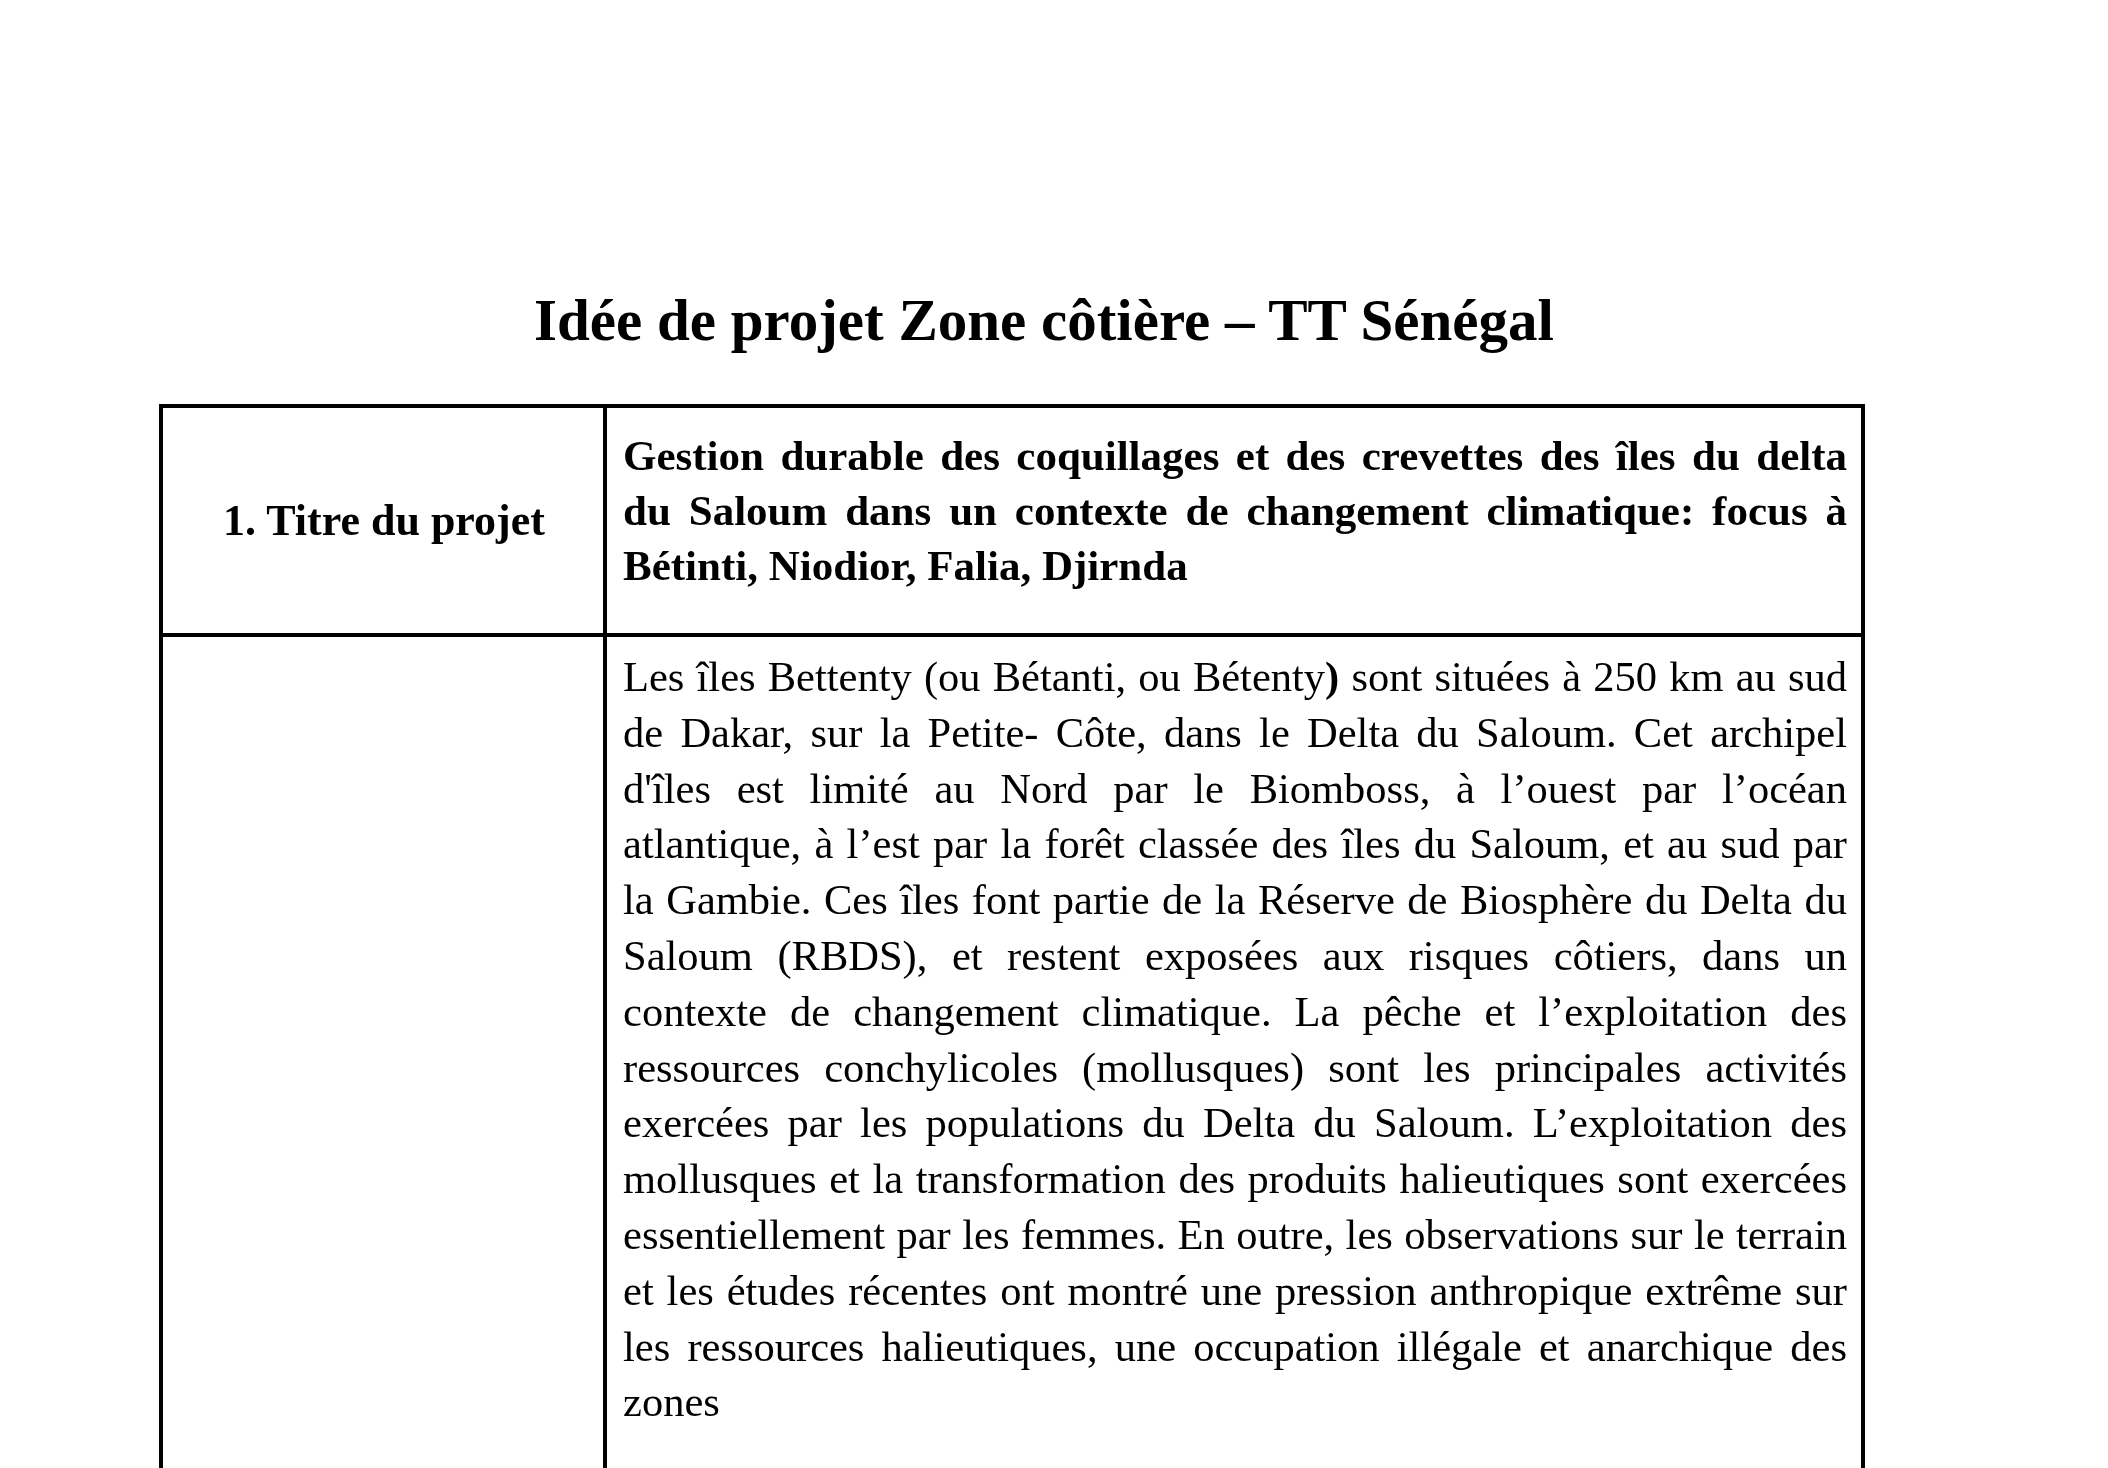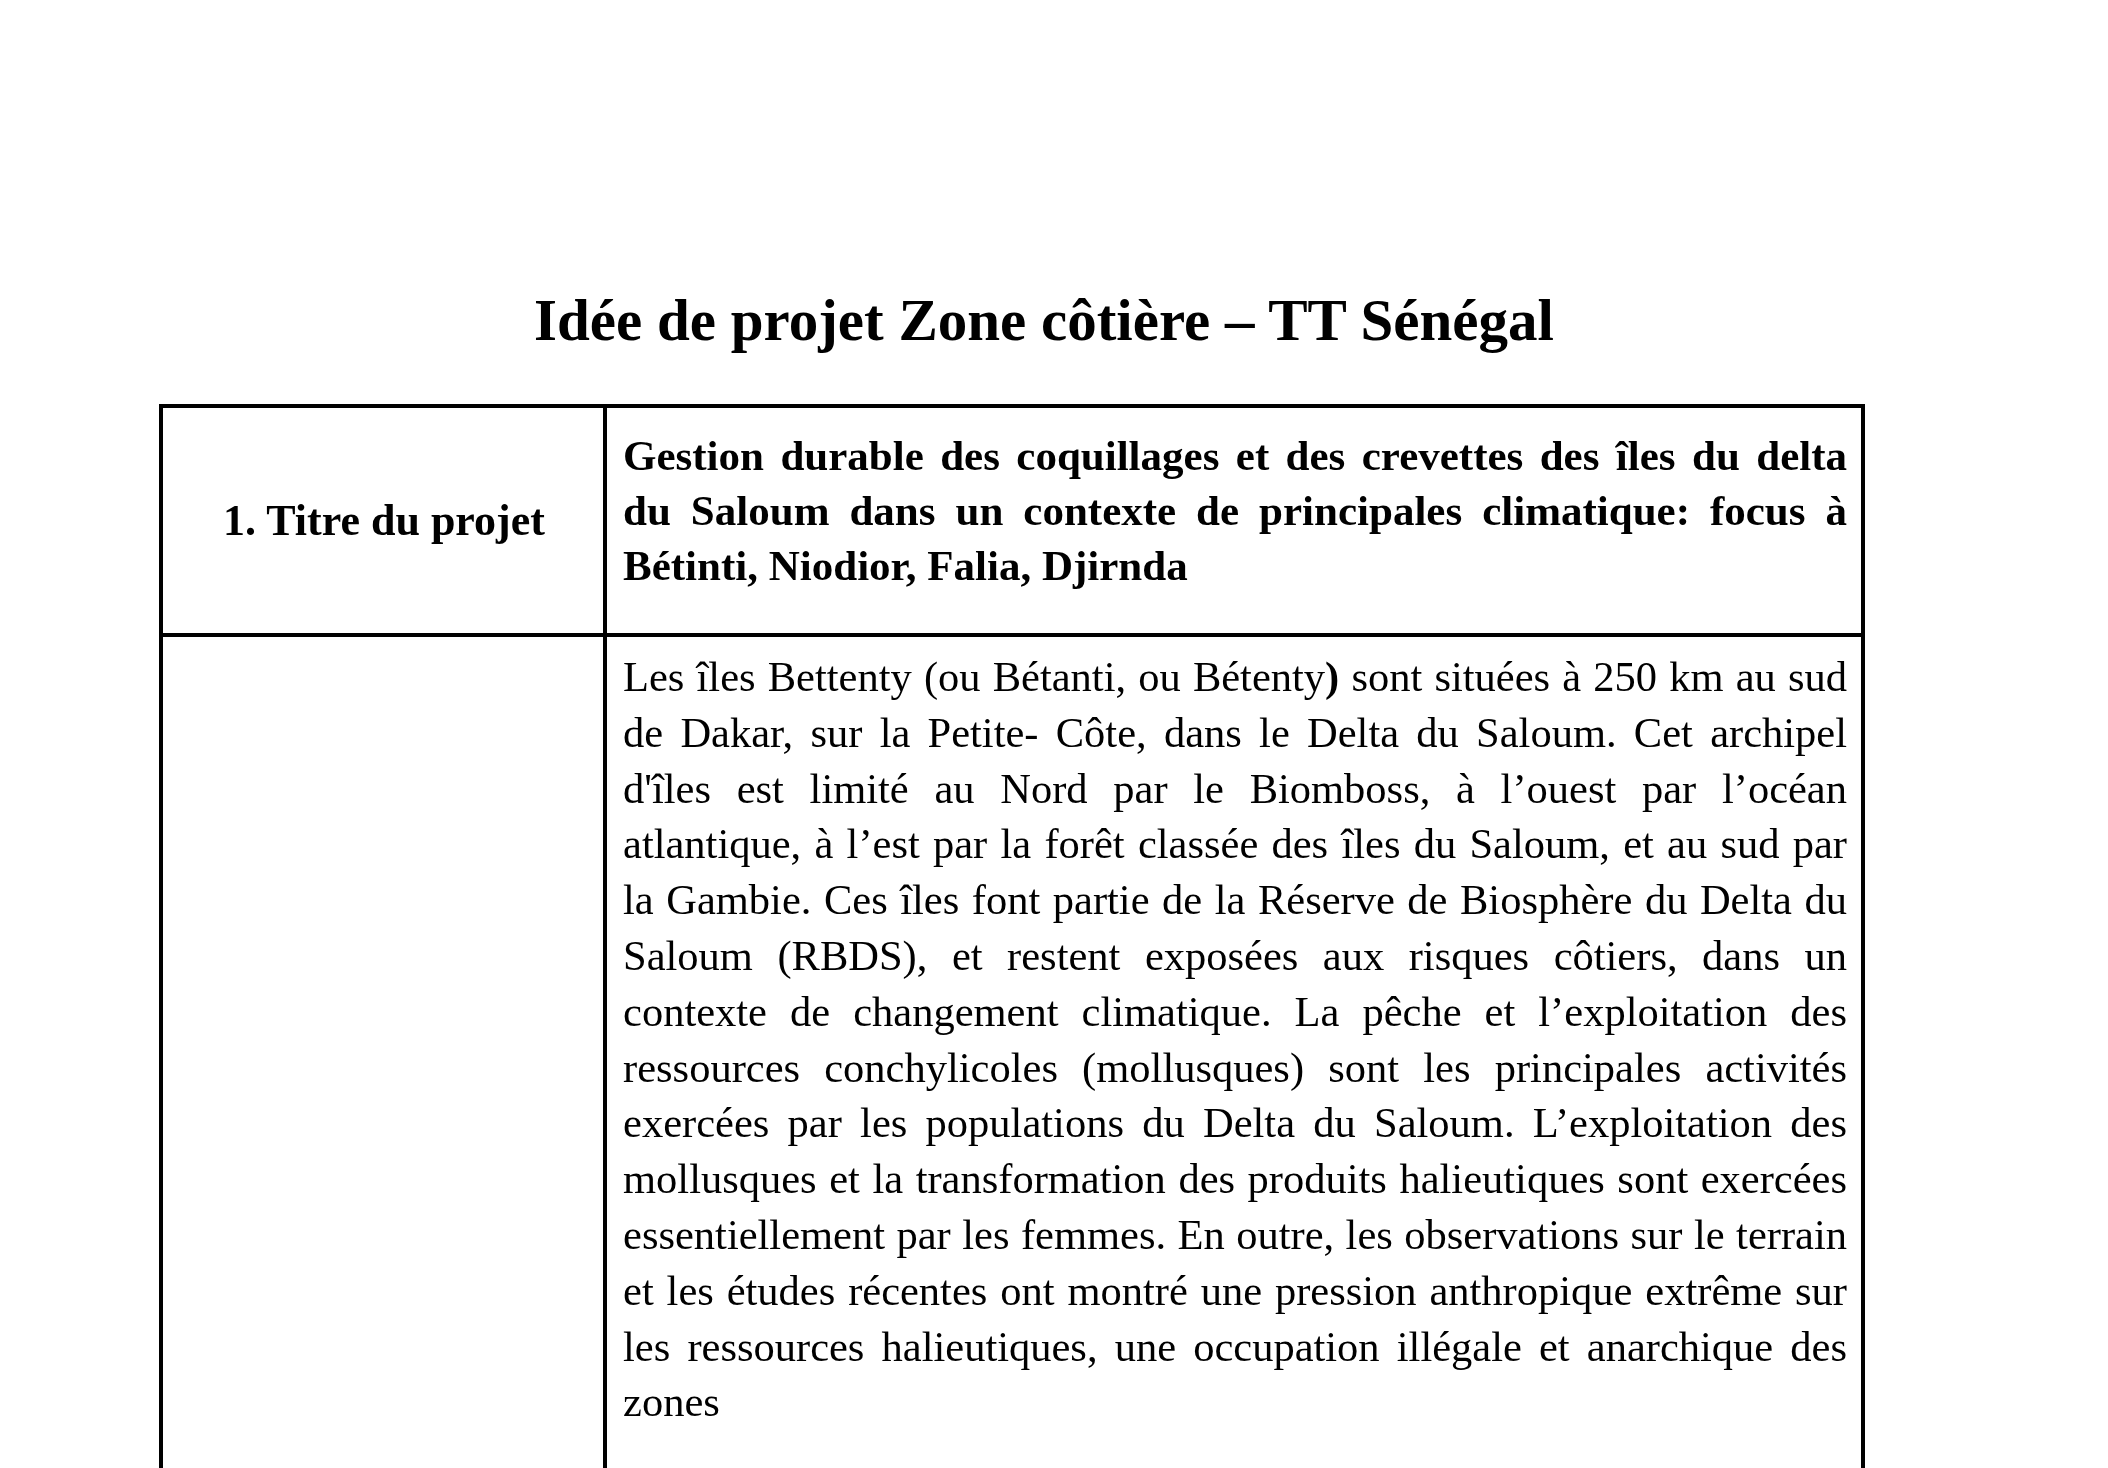--- a/index.html
+++ b/index.html
@@ -87,21 +87,21 @@
   <h1 class="doc-title">Idée de projet Zone côtière – TT Sénégal</h1>
 
   <table class="project-table">
     <colgroup>
       <col class="col-label">
       <col class="col-value">
     </colgroup>
     <tbody>
       <tr class="row-title">
         <td class="label-cell">1. Titre du projet</td>
-        <td class="value-cell">Gestion durable des coquillages et des crevettes des îles du delta du Saloum dans un contexte de principales climatique: focus à Bétinti, Niodior, Falia, Djirnda</td>
+        <td class="value-cell">Gestion durable des coquillages et des crevettes des îles du delta du Saloum dans un contexte de changement climatique: focus à Bétinti, Niodior, Falia, Djirnda</td>
       </tr>
       <tr class="row-context">
         <td class="label-cell"></td>
         <td class="value-cell"><span>Les îles Bettenty (ou Bétanti, ou Bétenty</span><span class="bold-paren">)</span><span> sont situées à 250 km au sud de Dakar, sur la Petite- Côte, dans le Delta du Saloum. Cet archipel d'îles est limité au Nord par le Biomboss, à l’ouest par l’océan atlantique, à l’est par la forêt classée des îles du Saloum, et au sud par la Gambie. Ces îles font partie de la Réserve de Biosphère du Delta du Saloum (RBDS), et restent exposées aux risques côtiers, dans un contexte de changement climatique. La pêche et l’exploitation des ressources conchylicoles (mollusques) sont les principales activités exercées par les populations du Delta du Saloum. L’exploitation des mollusques et la transformation des produits halieutiques sont exercées essentiellement par les femmes. En outre, les observations sur le terrain et les études récentes ont montré une pression anthropique extrême sur les ressources halieutiques, une occupation illégale et anarchique des zones</span></td>
       </tr>
     </tbody>
   </table>
 
 </div>
 

